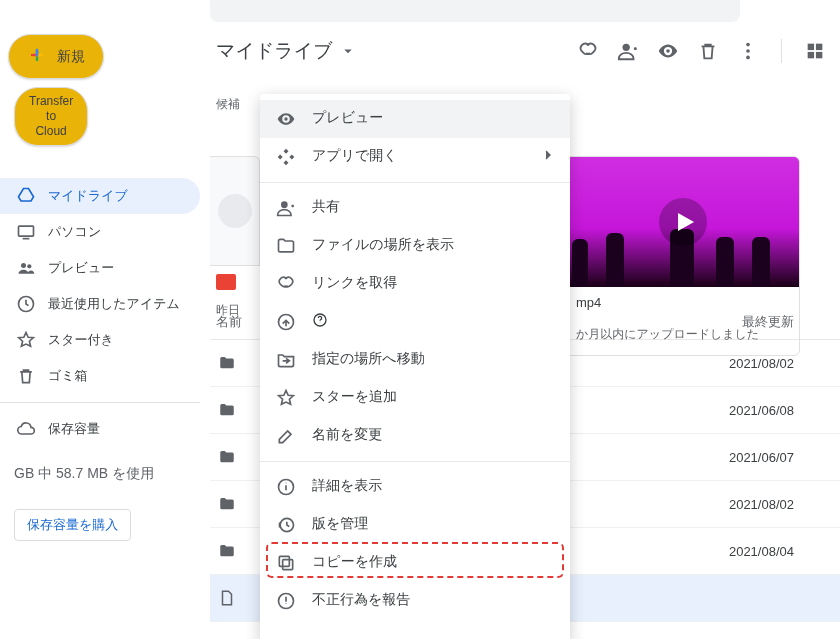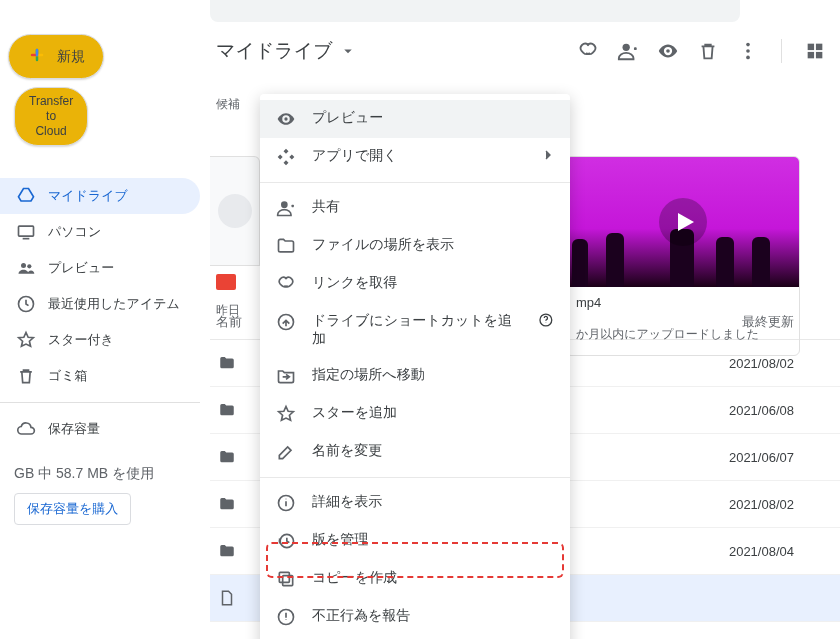--- a/index.html
+++ b/index.html
@@ -12,21 +12,21 @@
   .pill-btn { display:inline-flex; align-items:center; gap:10px; background:#eab308; border:1px solid #dadce0; border-radius:24px; padding:10px 18px; margin:4px 8px; box-shadow:0 1px 2px rgba(0,0,0,.15); color:#3c4043; font-size:14px; }
   .pill-btn svg { width:20px; height:20px; }
   .pill-small { font-size:12px; padding:6px 14px; line-height:1.25; text-align:center; flex-direction:column; align-items:center; gap:0; margin-left:14px; }
   .nav { margin-top:28px; display:flex; flex-direction:column; }
   .nav-item { display:flex; align-items:center; gap:12px; padding:8px 10px 8px 16px; font-size:13px; border-top-right-radius:18px; border-bottom-right-radius:18px; }
   .nav-item svg { width:20px; height:20px; fill:#5f6368; color:#5f6368; }
   .nav-item.active { background:#e8f0fe; color:#1967d2; }
   .nav-item.active svg { fill:#1967d2; color:#1967d2; }
   .nav-sep { height:1px; background:#e0e0e0; margin:8px 0; }
   .storage-info { padding:0 14px; font-size:14px; color:#5f6368; }
-  .buy-link { display:inline-block; margin:10px 14px 0; padding:6px 12px; border:1px solid #dadce0; border-radius:4px; color:#1967d2; font-size:13px; }
+  .buy-link { display:inline-block; margin:26px 14px 0; padding:6px 12px; border:1px solid #dadce0; border-radius:4px; color:#1967d2; font-size:13px; }
 
   
   .main { position:absolute; left:210px; top:26px; right:0; bottom:0; }
   .title-row { display:flex; align-items:center; justify-content:space-between; padding:12px 14px 6px 6px; }
   .title { font-size:19px; color:#3c4043; display:flex; align-items:center; gap:6px; }
   .title svg { width:18px; height:18px; fill:#5f6368; }
   .toolbar { display:flex; align-items:center; gap:18px; }
   .tb-ic { width:22px; height:22px; color:#5f6368; fill:#5f6368; }
   .toolbar-sep { width:1px; height:24px; background:#e0e0e0; margin:0 4px; }
 
@@ -401,21 +401,20 @@
   <div class="mi">
       <svg class="mic" viewBox="0 0 24 24">
         <use href="#i-link"></use>
       </svg>
       <span data-bind="menu.get_link">リンクを取得</span>
     </div>
   <div class="mi">
       <svg class="mic" viewBox="0 0 24 24">
         <use href="#i-shortcut"></use>
       </svg>
-      <span data-bind="menu.add_shortcut">ドライブにショートカットを追加</span>
       <svg class="help" viewBox="0 0 24 24">
         <use href="#i-help"></use>
       </svg>
     </div>
   <div class="mi">
       <svg class="mic" viewBox="0 0 24 24">
         <use href="#i-move"></use>
       </svg>
       <span data-bind="menu.move_to">指定の場所へ移動</span>
     </div>

